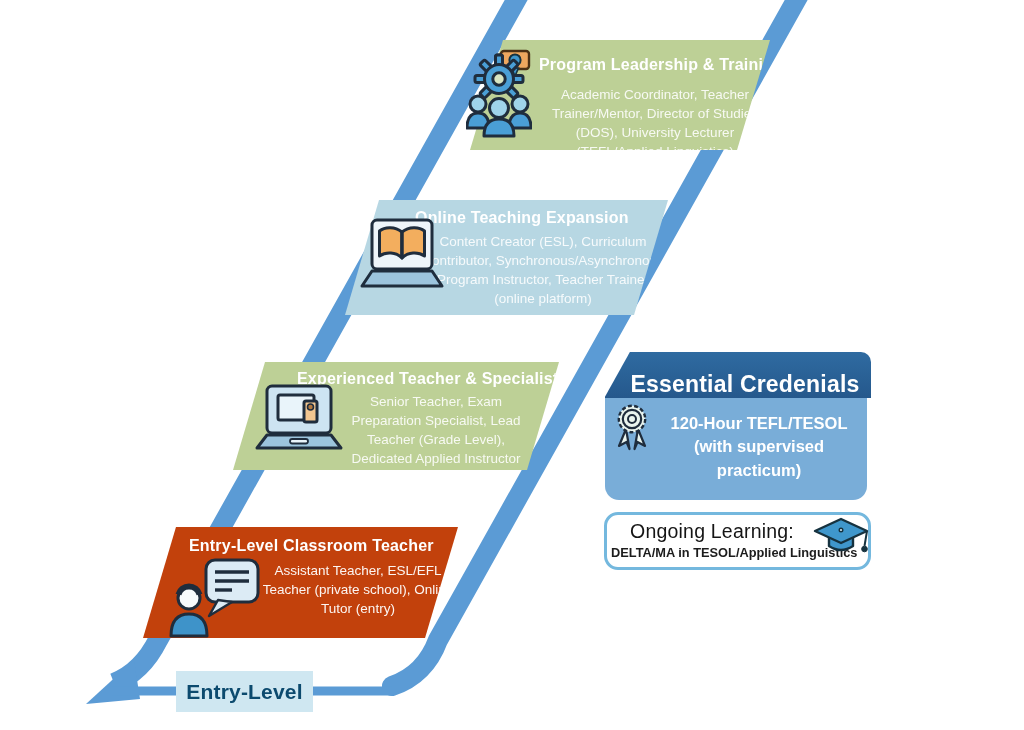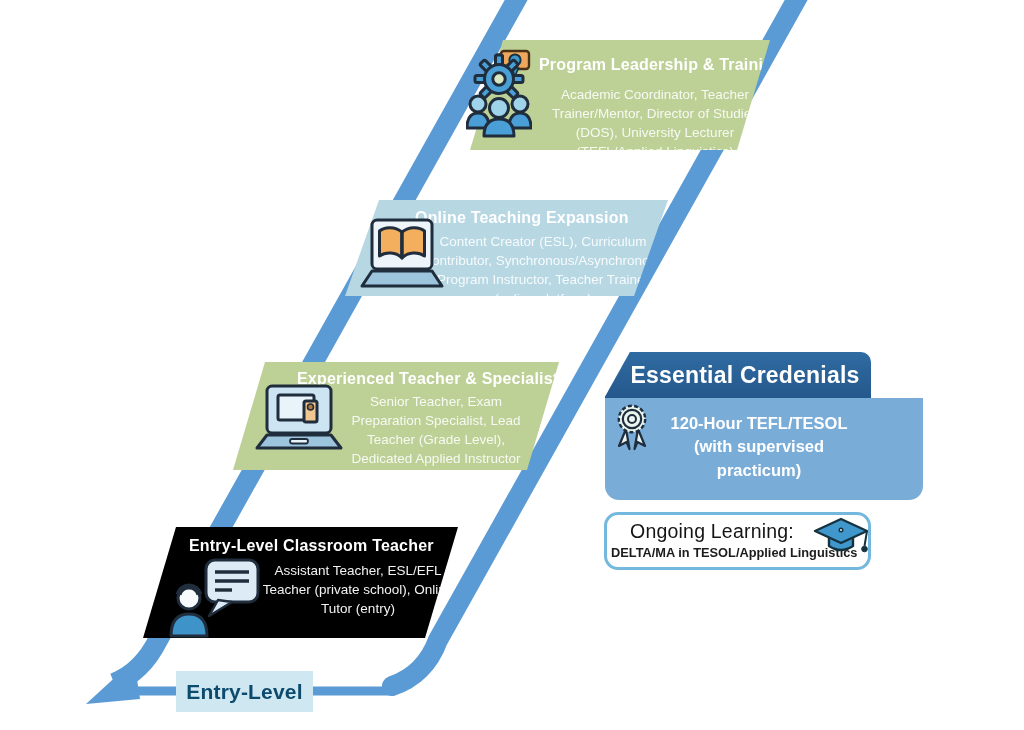--- a/index.html
+++ b/index.html
@@ -24,59 +24,59 @@
   #level-leadership{
     left:470px; top:40px; width:300px; height:110px; background:#bdd096;
     clip-path:polygon(33px 0, 100% 0, calc(100% - 33px) 100%, 0 100%);
   }
   #level-leadership .lvl-title-row{
     display:flex; align-items:center; justify-content:center; gap:8px;
     margin:9px 10px 0 52px;
   }
   #level-leadership .lvl-roles{width:242px; margin:4px 0 0 64px;}
   #level-online{
-    left:345px; top:200px; width:323px; height:96px; background:#b7d7e3;
+    left:345px; top:200px; width:323px; height:115px; background:#b7d7e3;
     clip-path:polygon(34px 0, 100% 0, calc(100% - 34px) 100%, 0 100%);
   }
   #level-online .lvl-title-row{margin:9px 0 0 70px;}
   #level-online .lvl-roles{width:252px; margin:5px 0 0 72px;}
   #level-experienced{
     left:233px; top:362px; width:326px; height:108px; background:#bdd096;
     clip-path:polygon(32px 0, 100% 0, calc(100% - 32px) 100%, 0 100%);
   }
   #level-experienced .lvl-title-row{margin:8px 0 0 64px;}
   #level-experienced .lvl-roles{width:198px; margin:4px 0 0 104px;}
   #level-entry{
-    left:143px; top:527px; width:315px; height:111px; background:#000000;
+    left:143px; top:527px; width:315px; height:111px; background:#c2410c;
     clip-path:polygon(33px 0, 100% 0, calc(100% - 33px) 100%, 0 100%);
   }
   #level-entry .lvl-title-row{margin:10px 0 0 46px;}
   #level-entry .lvl-roles{width:198px; margin:6px 0 0 116px; color:rgba(255,255,255,.95);}
 
   
   .lvl-icon{position:absolute;}
   #icon-gear-team{left:466px; top:52px;}
   #icon-laptop-book{left:358px; top:218px;}
   #icon-laptop-pres{left:254px; top:384px;}
   #icon-person-chat{left:168px; top:558px;}
 
   
   #cred-header{
     position:absolute; left:605px; top:352px; width:266px; height:46px;
     background:linear-gradient(#2f6ba1,#25588c);
     border-radius:6px 10px 0 0;
     clip-path:polygon(26px -2px, 105% -2px, 105% 105%, -2px 105%);
-    display:flex; align-items:center; justify-content:center;
+    display:flex; align-items:flex-end; justify-content:center;
   }
   #cred-header .t{
     color:#ffffff; font-weight:bold; font-size:23px; letter-spacing:.2px;
     padding-left:14px; white-space:nowrap;
   }
   #cred-body{
-    position:absolute; left:605px; top:398px; width:318px; height:102px;
+    position:absolute; left:605px; top:398px; width:262px; height:102px;
     background:linear-gradient(#6fa7d000, #79add8); background-color:#79add8;
     border-radius:0 0 14px 14px;
   }
   #cred-body .t{
     margin:14px 8px 0 58px; width:192px;
     color:#ffffff; font-weight:bold; font-size:16.5px; line-height:1.42;
     text-align:center;
   }
   #medal{position:absolute; left:612px; top:402px;}
 

